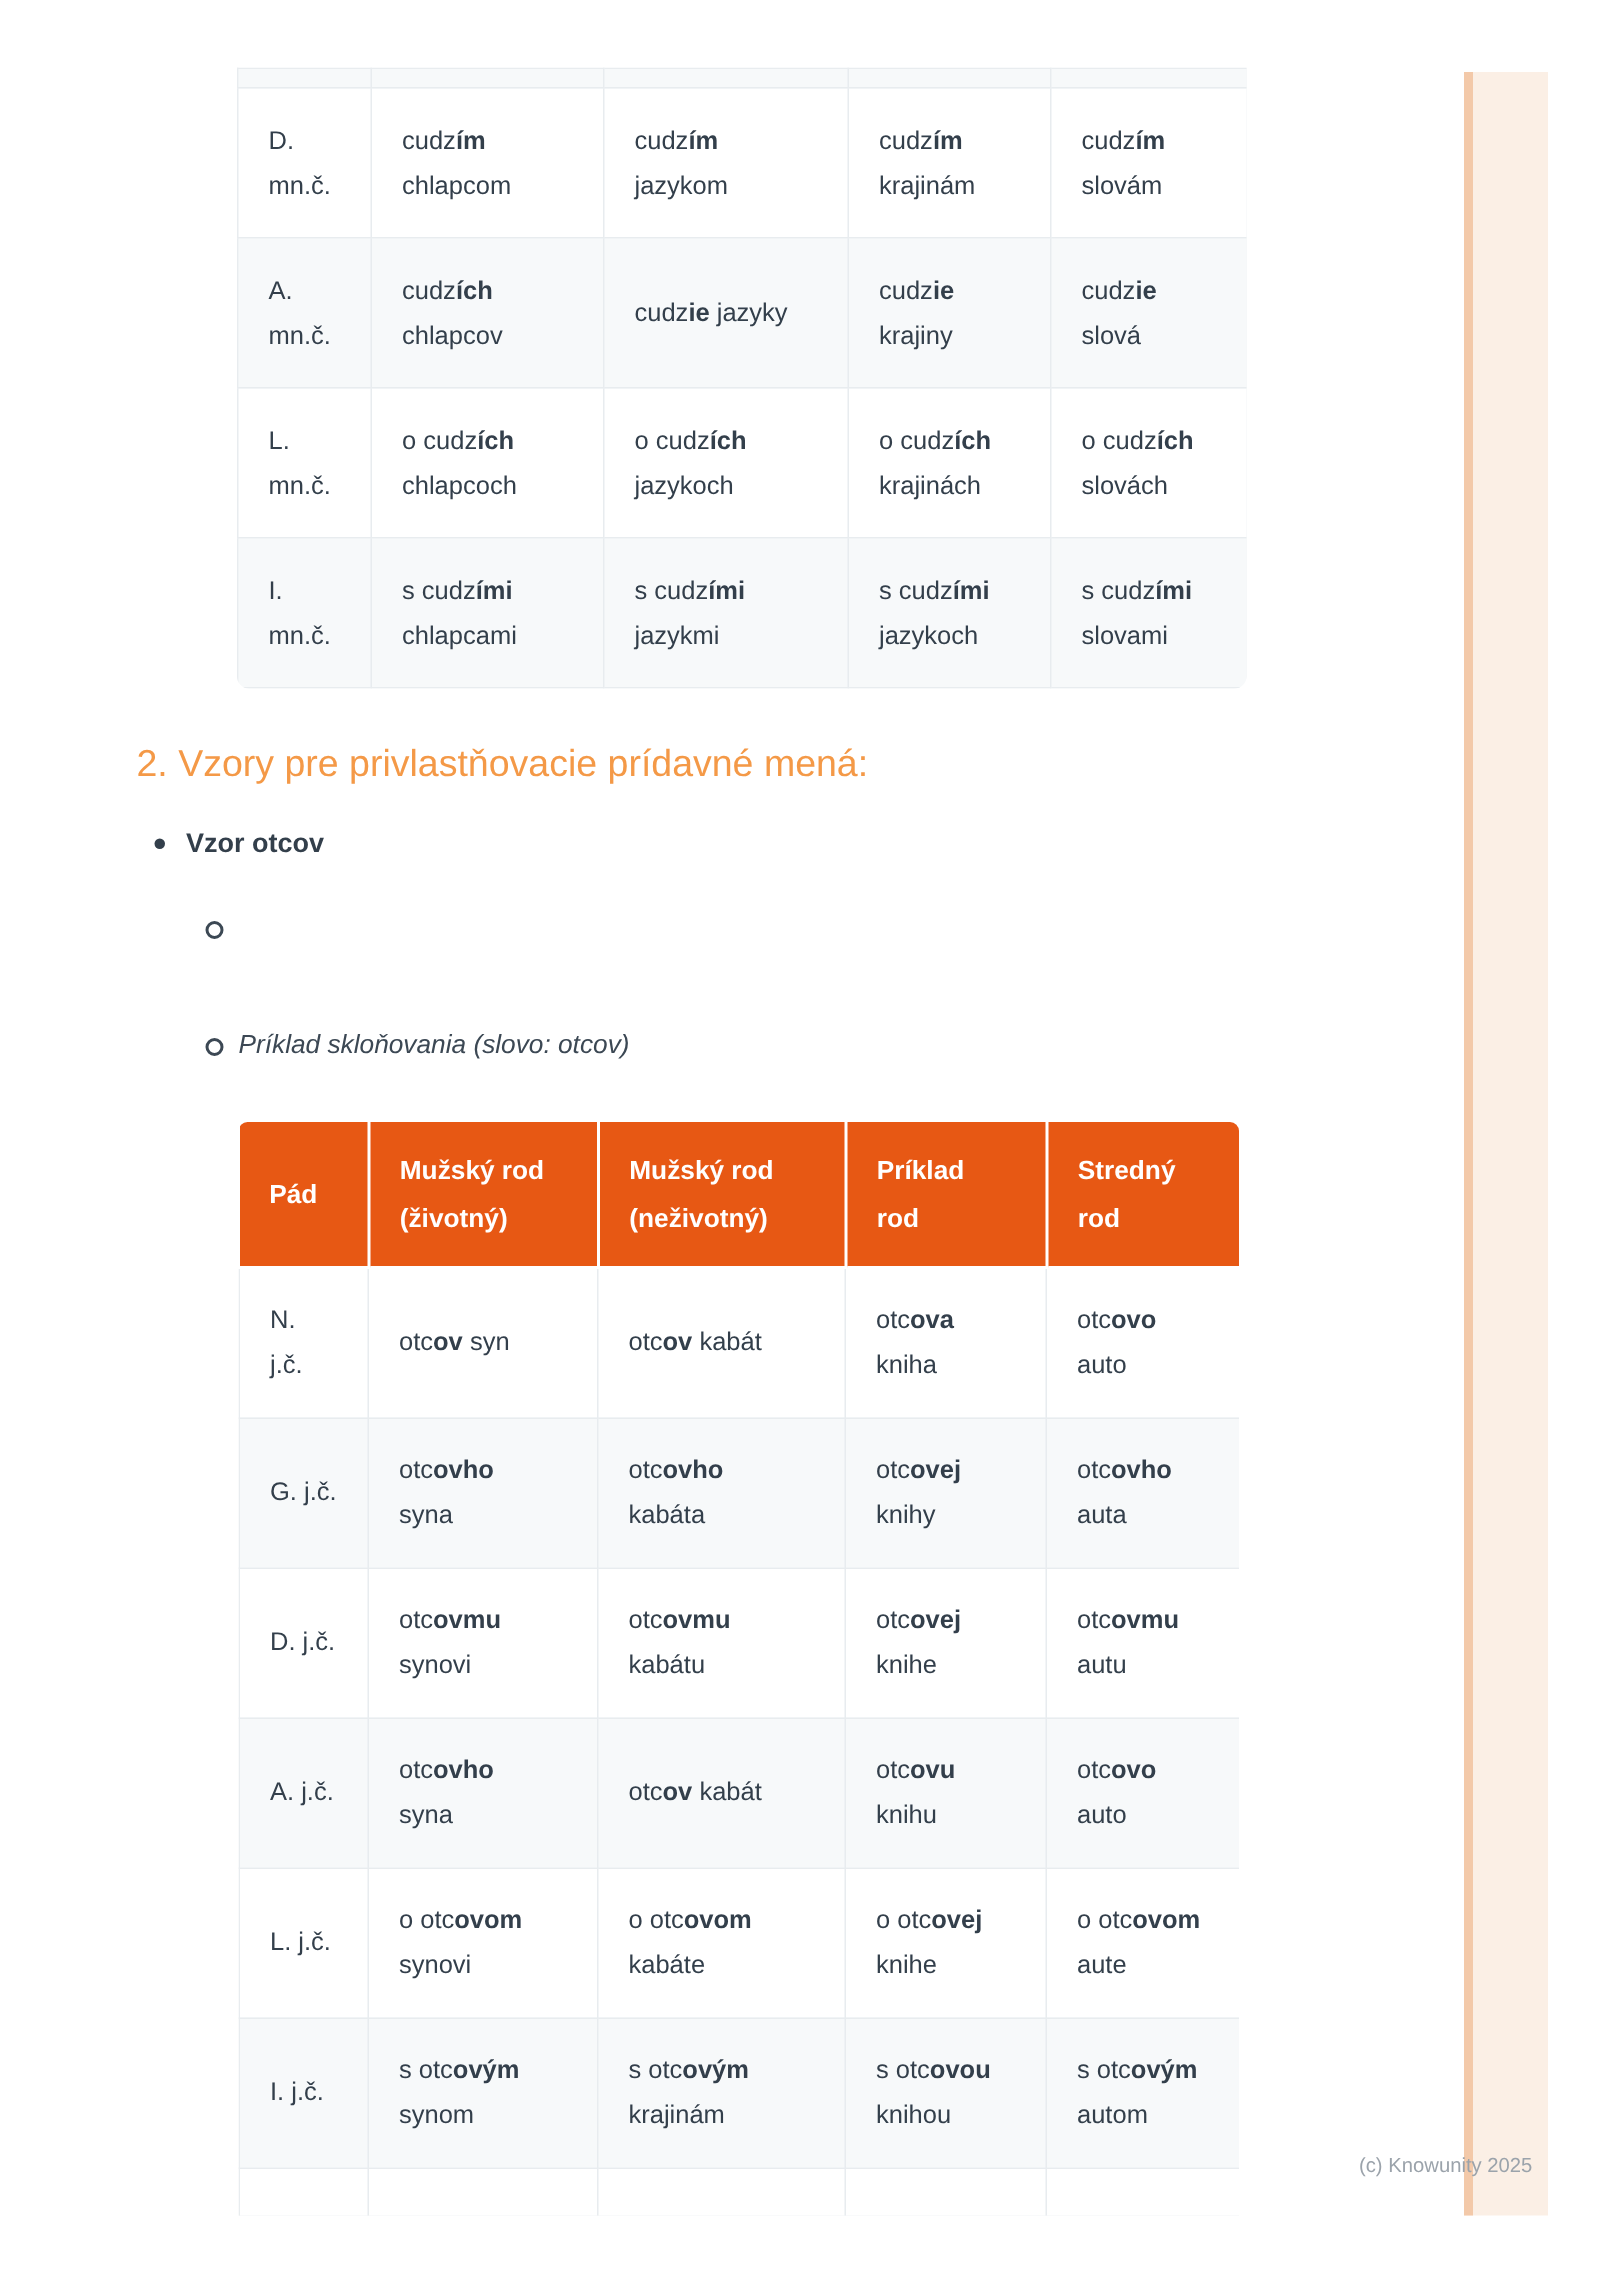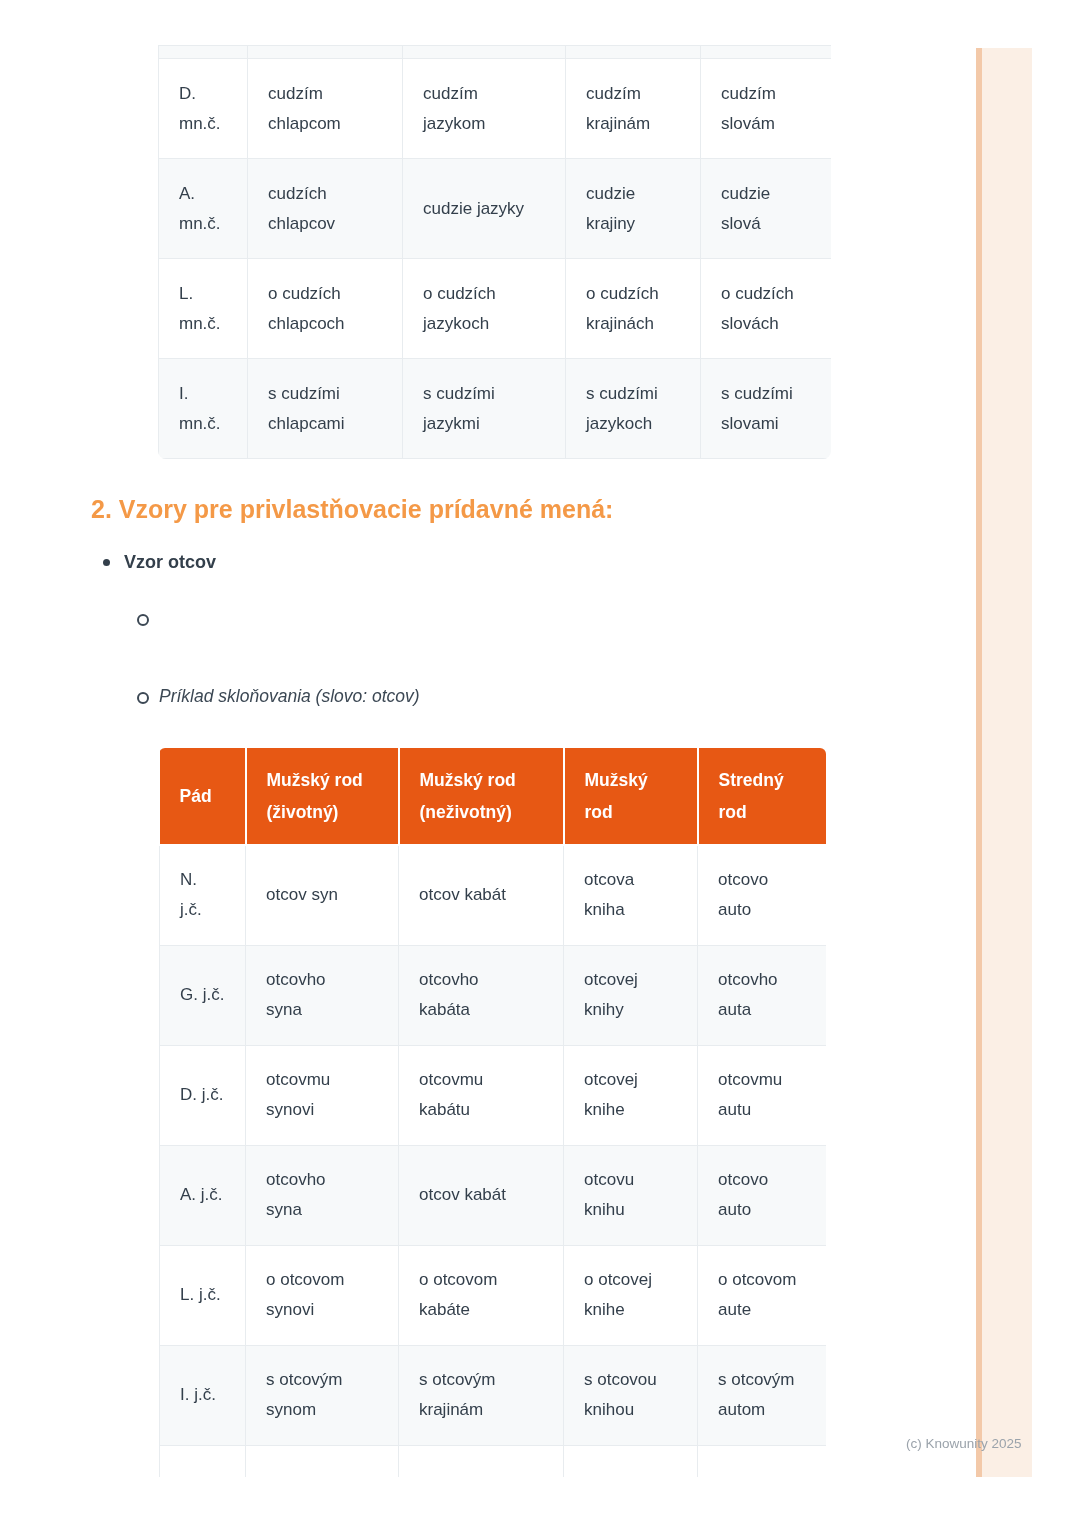--- a/index.html
+++ b/index.html
@@ -30,41 +30,41 @@
   .tbl { width: 100%; border-collapse: collapse; table-layout: fixed; }
   .tbl td {
     border: 1px solid #E8ECEF;
     vertical-align: middle;
     padding: 0 10px 0 20px;
     font-size: 17px; line-height: 30px;
     color: #333F4B;
   }
   tr.gray { background: #F7F9FA; }
   .pre { white-space: pre-line; }
-  .seg-b { font-weight: normal; }
+  .seg-b { font-weight: bold; }
   .seg-i { font-style: italic; }
 
   
   .t1wrap {
     position: absolute; left: 158px; top: 45px; width: 673px;
     border-radius: 0 0 8px 8px; overflow: hidden;
   }
   .t1 col.c0 { width: 89px; }
   .t1 col.c1 { width: 155px; }
   .t1 col.c2 { width: 163px; }
   .t1 col.c3 { width: 135px; }
   .t1 col.c4 { width: 131px; }
   .t1 tr.rowh { height: 100px; }
   .t1 tr.sliver { height: 13px; }
   .t1 tr.sliver td { padding: 0; }
 
   
   .heading {
     position: absolute; left: 91px; top: 495px; margin: 0;
-    font-size: 25px; font-weight: bold; color: #F49947;
+    font-size: 25px; font-weight: normal; color: #F49947;
   }
   .b1 {
     position: absolute; left: 103px; top: 552px;
     display: flex; align-items: center; gap: 14px;
   }
   .dot { width: 7px; height: 7px; border-radius: 50%; background: #333F4B; }
   .b1label { font-size: 18px; font-weight: bold; color: #333F4B; }
   .sb {
     position: absolute; display: flex;
     color: #3C4854; font-size: 17.5px; line-height: 35px;
@@ -186,21 +186,21 @@
         <col class="c3">
         <col class="c4">
       </colgroup>
     <thead>
       <tr>
         <th class="pre">Pád</th>
         <th class="pre">Mužský rod
 (životný)</th>
         <th class="pre">Mužský rod
 (neživotný)</th>
-        <th class="pre">Mužský
+        <th class="pre">Príklad
 rod</th>
         <th class="pre">Stredný
 rod</th>
       </tr>
     </thead>
     <tbody>
       <tr>
         <td class="pre">N.
 j.č.</td>
         <td><span>otc</span><span class="seg-b">ov</span><span> syn</span></td>

